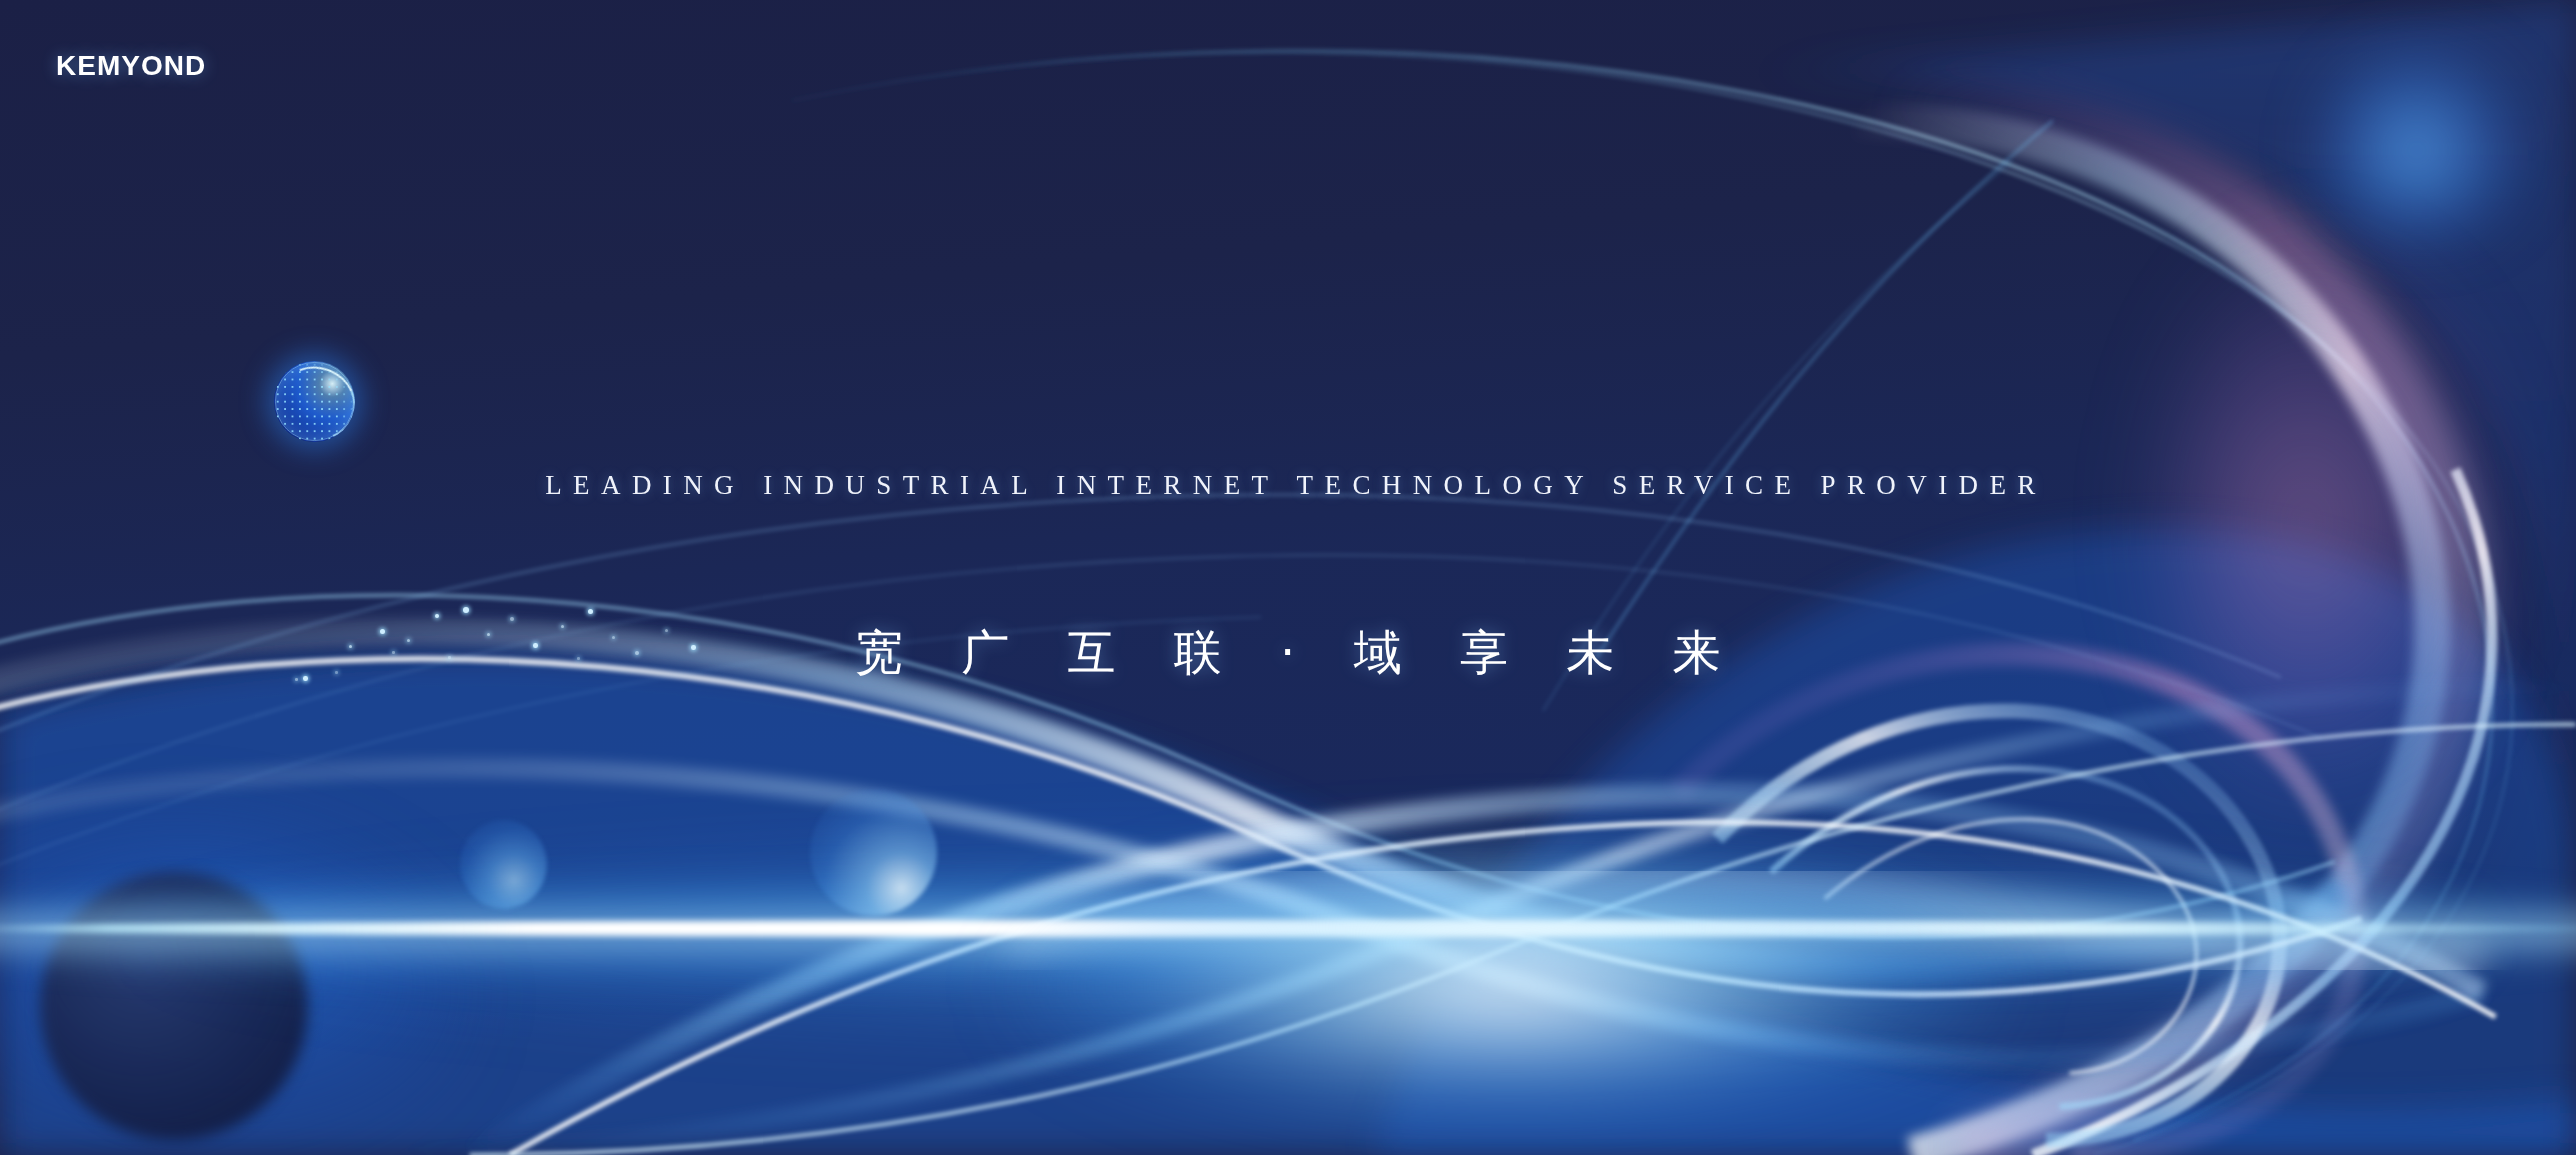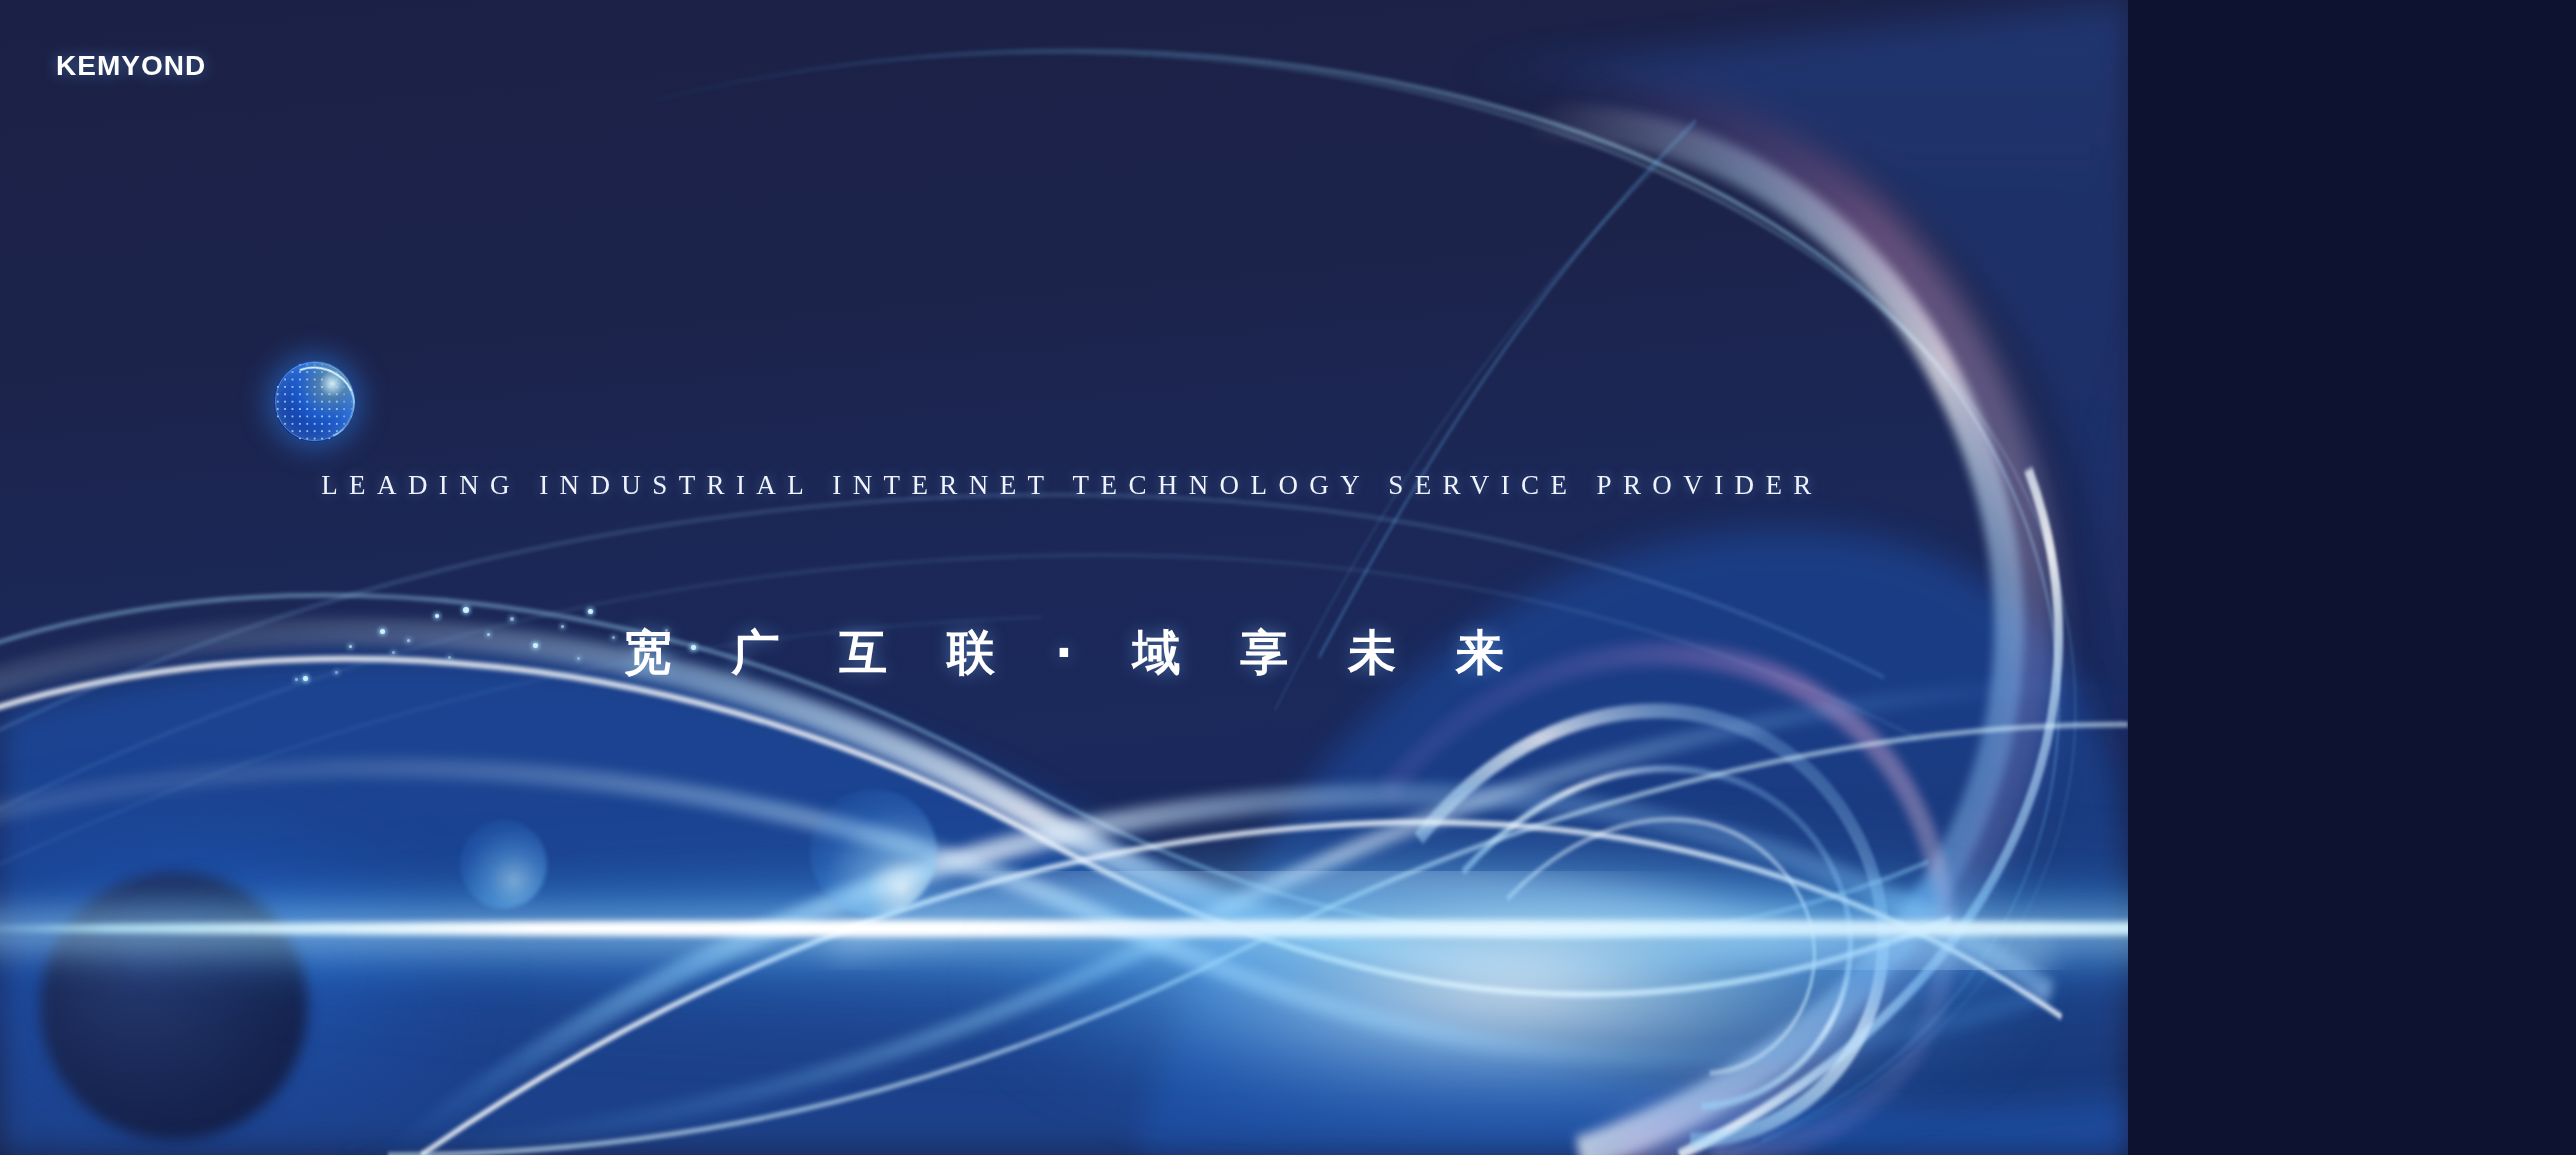--- a/index.html
+++ b/index.html
@@ -7,21 +7,21 @@
     margin: 0;
     padding: 0;
     background: #0d1230;
   }
   body {
     font-family: "Liberation Sans", "DejaVu Sans", sans-serif;
   }
 
   #banner {
     position: relative;
-    width: 2128px;
+    width: 2576px;
     height: 1155px;
     overflow: hidden;
     background: #8b5cf6;
   }
 
   
   .bg-layer {
     position: absolute;
     inset: 0;
     pointer-events: none;
@@ -260,21 +260,21 @@
   }
 
   .tagline {
     position: absolute;
     left: 0;
     right: 0;
     top: 621px;
     text-align: center;
     color: #ffffff;
     font-size: 48px;
-    font-weight: 700;
+    font-weight: 400;
     letter-spacing: 21.5px;
     white-space: nowrap;
     font-family: "DejaVu Sans", "Liberation Sans", sans-serif;
     text-shadow: 0 0 17.4px rgba(140,200,255,0.45);
     margin-left: 21px;
   }
 </style>
 </head>
 <body>
 

